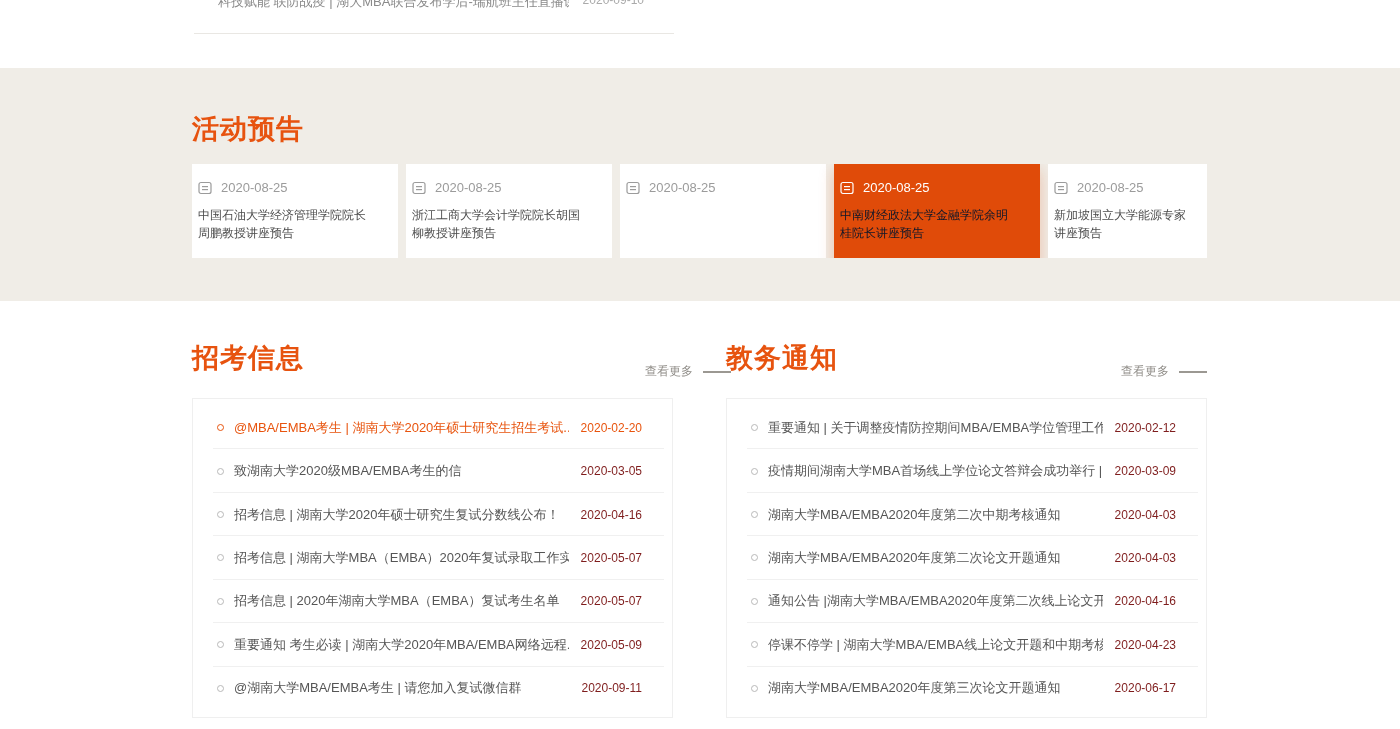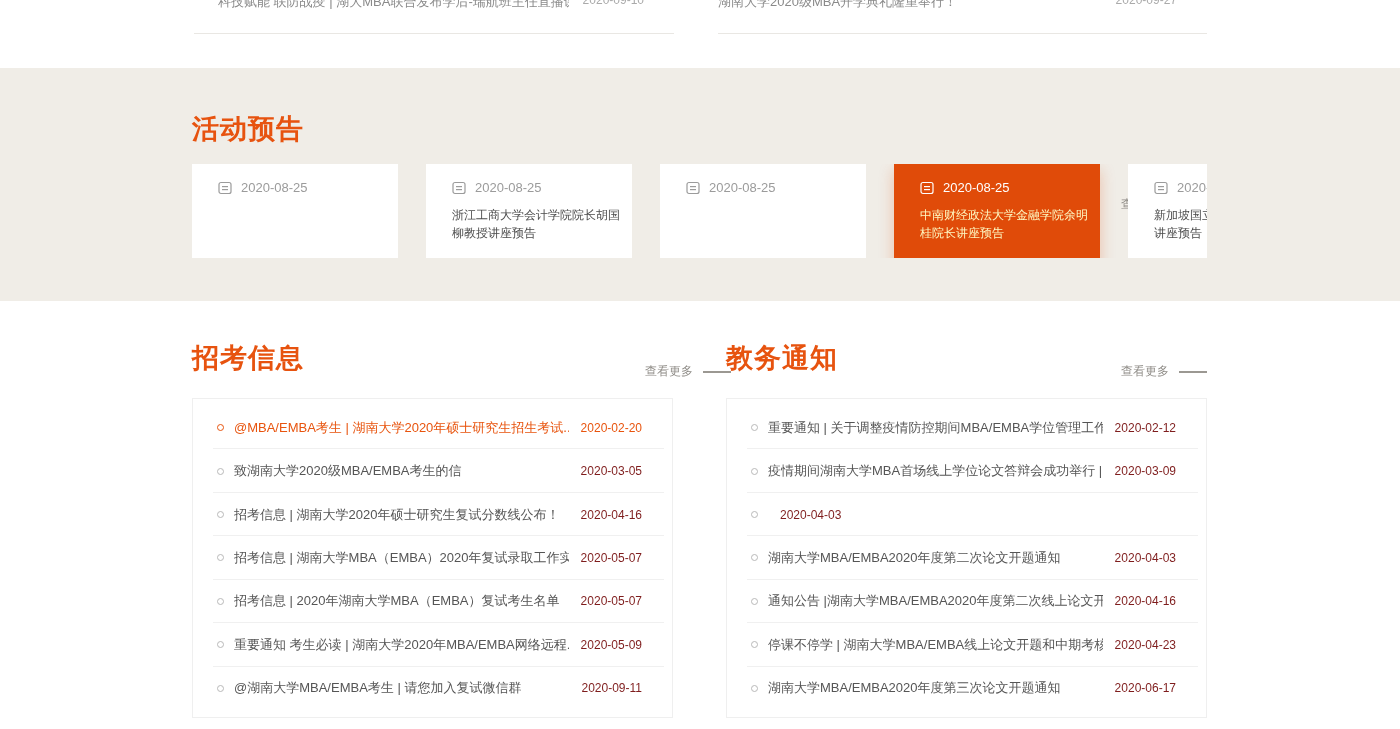--- a/index.html
+++ b/index.html
@@ -20,29 +20,29 @@
   .top-item-date{font-size:12px;color:#aaa;margin-left:14px;padding-right:30px;white-space:nowrap;}
   
   .events{position:absolute;top:68px;left:0;width:1400px;height:233px;background:#f0ede7;}
   .section-heading{position:absolute;margin:0;font-size:27px;font-weight:bold;color:#e7530f;letter-spacing:1px;font-family:Liberation Serif, serif;}
   .events .section-heading{left:192px;top:43px;}
   .more-link{position:absolute;display:flex;align-items:center;cursor:pointer;}
   .more-label{font-size:12px;color:#8f8c87;}
   .more-dash{display:inline-block;width:28px;height:2px;background:#9b9892;margin-left:10px;}
   .events .more-link{right:193px;top:128px;}
   .cards{position:absolute;left:192px;top:96px;width:1015px;height:94px;overflow:hidden;display:flex;}
-  .card{flex:0 0 206px;width:206px;height:121px;margin-right:28px;background:#ffffff;box-sizing:border-box;
-        padding:16px 10px 0 26px;cursor:pointer;}
+  .card{flex:0 0 206px;width:206px;height:121px;margin-right:8px;background:#ffffff;box-sizing:border-box;
+        padding:16px 10px 0 6px;cursor:pointer;}
   .card-date-row{display:flex;align-items:center;color:#9b9b9b;font-size:13px;}
   .card-icon{width:14px;height:14px;margin-right:9px;flex:0 0 14px;}
   .card-icon svg{display:block;}
   .card-title{margin-top:11px;font-size:12px;line-height:18px;color:#4c4c4c;white-space:pre-line;}
   .card--active{background:#e04b09;box-shadow:0 6px 14px rgba(224,75,9,.28);}
   .card--active .card-date-row{color:#ffffff;}
-  .card--active .card-title{color:#fef9c3;}
+  .card--active .card-title{color:#0f172a;}
   
   .panels{position:absolute;top:301px;left:192px;width:1015px;height:428px;background:#fff;}
   .panel{position:absolute;top:0;width:539px;height:428px;}
   .panel-left{left:0;}
   .panel-right{left:534px;width:481px;}
   .panel .section-heading{left:0;top:39px;}
   .panel .more-link{right:0;top:62px;}
   .panel-box{position:absolute;left:0;top:97px;width:481px;height:320px;box-sizing:border-box;
              border:1px solid #efefef;background:#fff;display:flex;flex-direction:column;padding:7px 0;}
   .news-row{flex:1;display:flex;align-items:center;padding:0 30px 0 24px;position:relative;cursor:pointer;}
@@ -57,46 +57,42 @@
 </head>
 <body>
 
 <div class="top-strip">
   <div class="top-col top-col-left">
     <div class="top-item">
       <span class="top-item-title">科技赋能 联防战疫 | 湖大MBA联合发布学后-瑞航班主任直播课</span>
       <span class="top-item-date">2020-09-10</span>
     </div>
   </div>
-  <div class="top-col top-col-right">
-    <div class="top-item">
-      <span class="top-item-title">湖南大学2020级MBA开学典礼隆重举行！</span>
-      <span class="top-item-date">2020-09-27</span>
-    </div>
-  </div>
 </div>
 
 <div class="events">
   <h2 class="section-heading">活动预告</h2>
   <div class="more-link">
     <span class="more-label">查看更多</span>
     <span class="more-dash"></span>
   </div>
   <div class="cards">
     <div class="card">
       <div class="card-date-row">
         <span class="card-icon">
             <svg width="14" height="14" viewBox="0 0 14 14">
               <rect x="1" y="1.5" width="12" height="11" rx="2" fill="none" stroke="currentColor" stroke-width="1.2"></rect>
               <line x1="4" y1="5.6" x2="10" y2="5.6" stroke="currentColor" stroke-width="1.2"></line>
               <line x1="4" y1="8.6" x2="10" y2="8.6" stroke="currentColor" stroke-width="1.2"></line>
             </svg>
           </span>
         <span>2020-08-25</span>
       </div>
+      <div class="card-title">中国石油大学经济管理学院院长
+周鹏教授讲座预告</div>
     </div>
     <div class="card">
       <div class="card-date-row">
         <span class="card-icon">
             <svg width="14" height="14" viewBox="0 0 14 14">
               <rect x="1" y="1.5" width="12" height="11" rx="2" fill="none" stroke="currentColor" stroke-width="1.2"></rect>
               <line x1="4" y1="5.6" x2="10" y2="5.6" stroke="currentColor" stroke-width="1.2"></line>
               <line x1="4" y1="8.6" x2="10" y2="8.6" stroke="currentColor" stroke-width="1.2"></line>
             </svg>
           </span>
@@ -207,20 +203,21 @@
         <span class="row-title">重要通知 | 关于调整疫情防控期间MBA/EMBA学位管理工作...</span>
         <span class="row-date">2020-02-12</span>
       </div>
       <div class="news-row">
         <span class="row-bullet"></span>
         <span class="row-title">疫情期间湖南大学MBA首场线上学位论文答辩会成功举行 | ...</span>
         <span class="row-date">2020-03-09</span>
       </div>
       <div class="news-row">
         <span class="row-bullet"></span>
+        <span class="row-title">湖南大学MBA/EMBA2020年度第二次中期考核通知</span>
         <span class="row-date">2020-04-03</span>
       </div>
       <div class="news-row">
         <span class="row-bullet"></span>
         <span class="row-title">湖南大学MBA/EMBA2020年度第二次论文开题通知</span>
         <span class="row-date">2020-04-03</span>
       </div>
       <div class="news-row">
         <span class="row-bullet"></span>
         <span class="row-title">通知公告 |湖南大学MBA/EMBA2020年度第二次线上论文开...</span>

